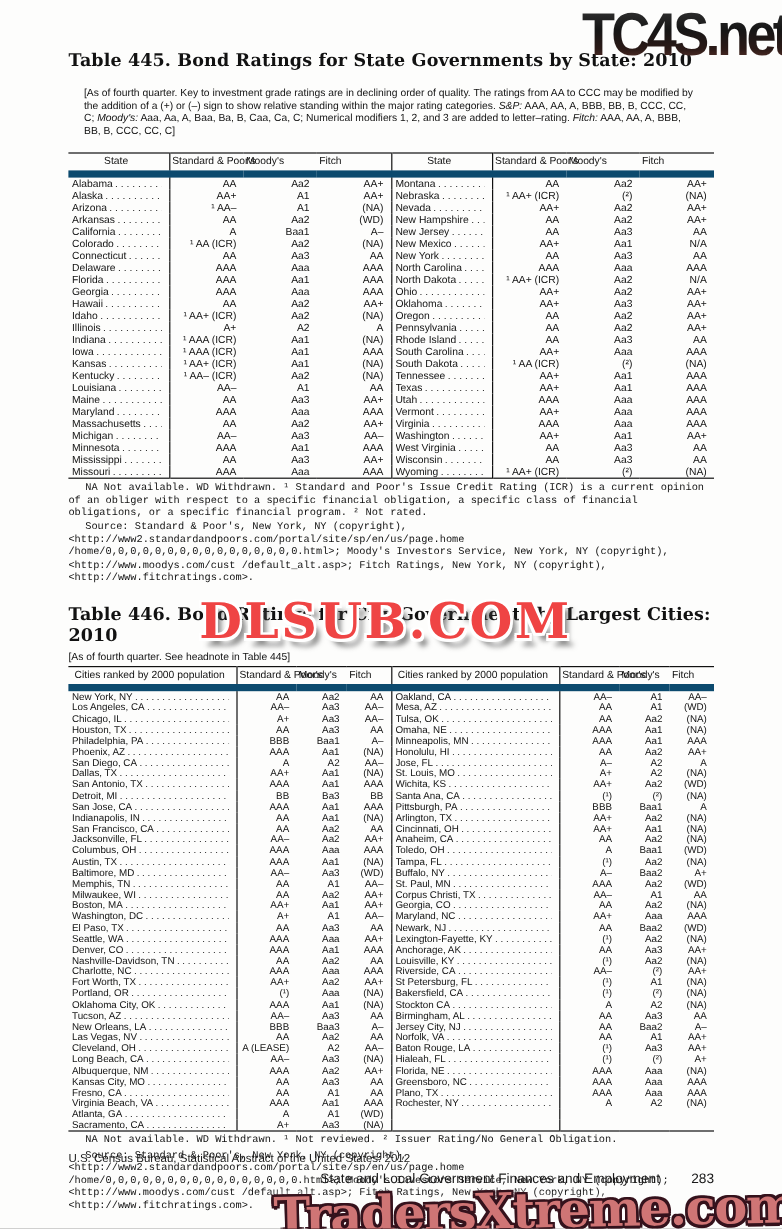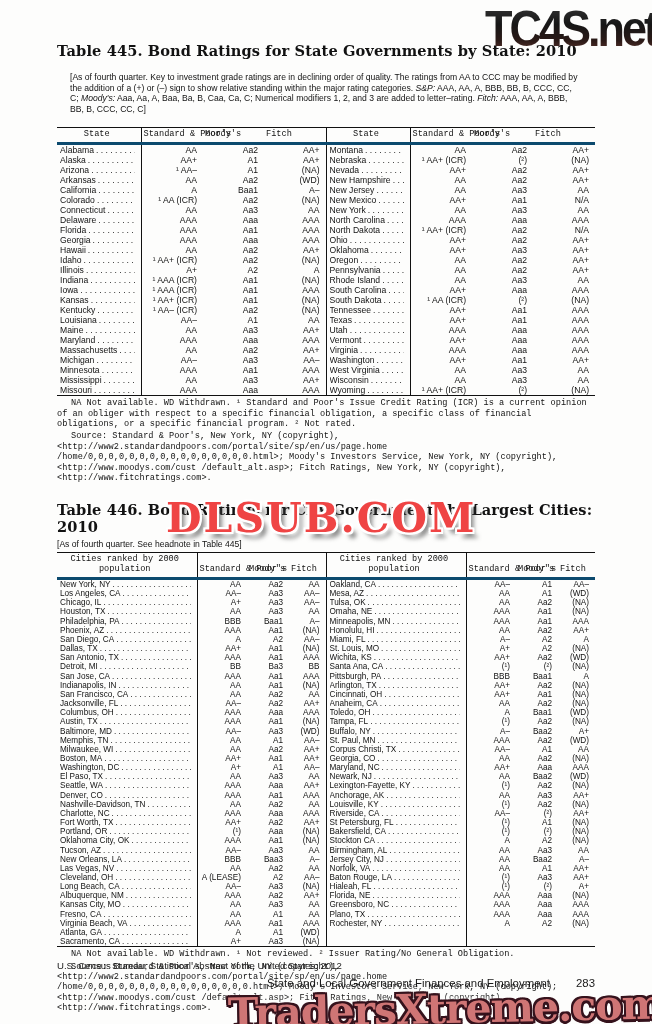--- a/index.html
+++ b/index.html
@@ -5,21 +5,21 @@
   html,body{margin:0;padding:0;background:#888;}
   .page{position:relative;width:652px;height:1024px;background:#fdfdfc;overflow:hidden;
         font-family:"Liberation Sans",sans-serif;color:#121212;}
   .content{position:absolute;left:57px;top:42px;width:538px;}
   h1{font-family:"DejaVu Serif",serif;font-size:14.6px;font-weight:bold;margin:0 0 4px 0;letter-spacing:.1px;}
   h1.t2{margin-top:18px;}
   .headnote{font-size:8.6px;line-height:10.6px;margin:13px;}
   .subnote{font-size:8.6px;line-height:10px;margin:0 0 1px 0;}
   table{border-collapse:collapse;table-layout:fixed;width:538px;margin-top:3px;
         border-top:1.6px solid #111;border-bottom:1.6px solid #111;}
-  thead tr{border-bottom:3px solid #0c4a6e;font-family:Liberation Mono, monospace;}
+  thead tr{border-bottom:6px solid #0c4a6e;}
   th{font-weight:normal;font-size:8.6px;line-height:9.8px;padding:2px 6px 2px 2px;}
   th.c-name{text-align:center;vertical-align:middle;}
   th.c-val{text-align:left;vertical-align:bottom;}
   td{padding:0 6px 0 3px;overflow:hidden;}
   #t445 td{font-size:8.6px;line-height:10px;height:10px;}
   #t446 td{font-size:8.2px;line-height:9.15px;height:9.15px;}
   .c-val{text-align:right;white-space:nowrap;}
   .b-left{border-left:1px solid #111;}
   .flexwrap{display:flex;align-items:baseline;overflow:hidden;}
   .nm{white-space:nowrap;}
@@ -743,21 +743,21 @@
               <div class="flexwrap">
                 <span class="nm">San Diego, CA</span>
                 <span class="ldr"></span>
               </div>
             </td>
             <td class="c-val b-left">A</td>
             <td class="c-val">A2</td>
             <td class="c-val">AA–</td>
             <td class="c-name b-left">
               <div class="flexwrap">
-                <span class="nm">Miami, FL</span>
+                <span class="nm">Jose, FL</span>
                 <span class="ldr"></span>
               </div>
             </td>
             <td class="c-val b-left">A–</td>
             <td class="c-val">A2</td>
             <td class="c-val">A</td>
           </tr>
           <tr>
             <td class="c-name">
               <div class="flexwrap">

